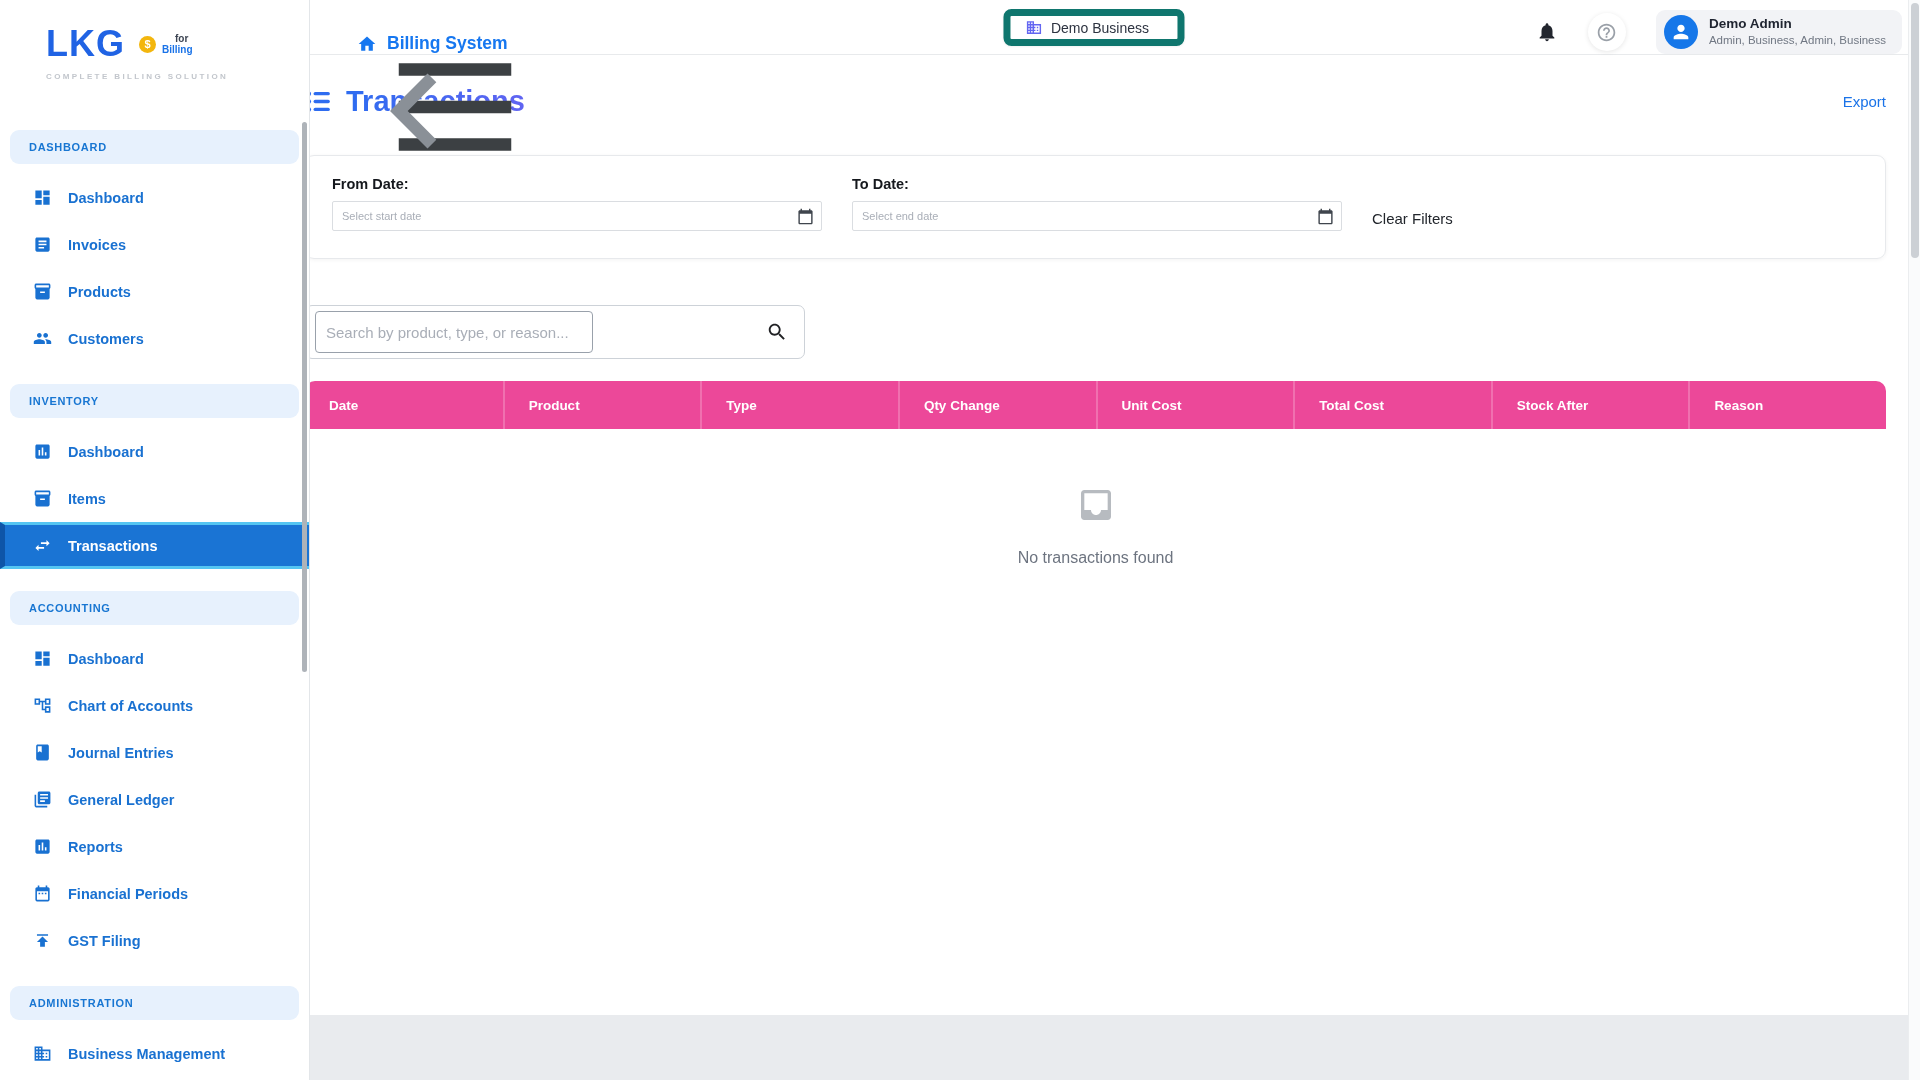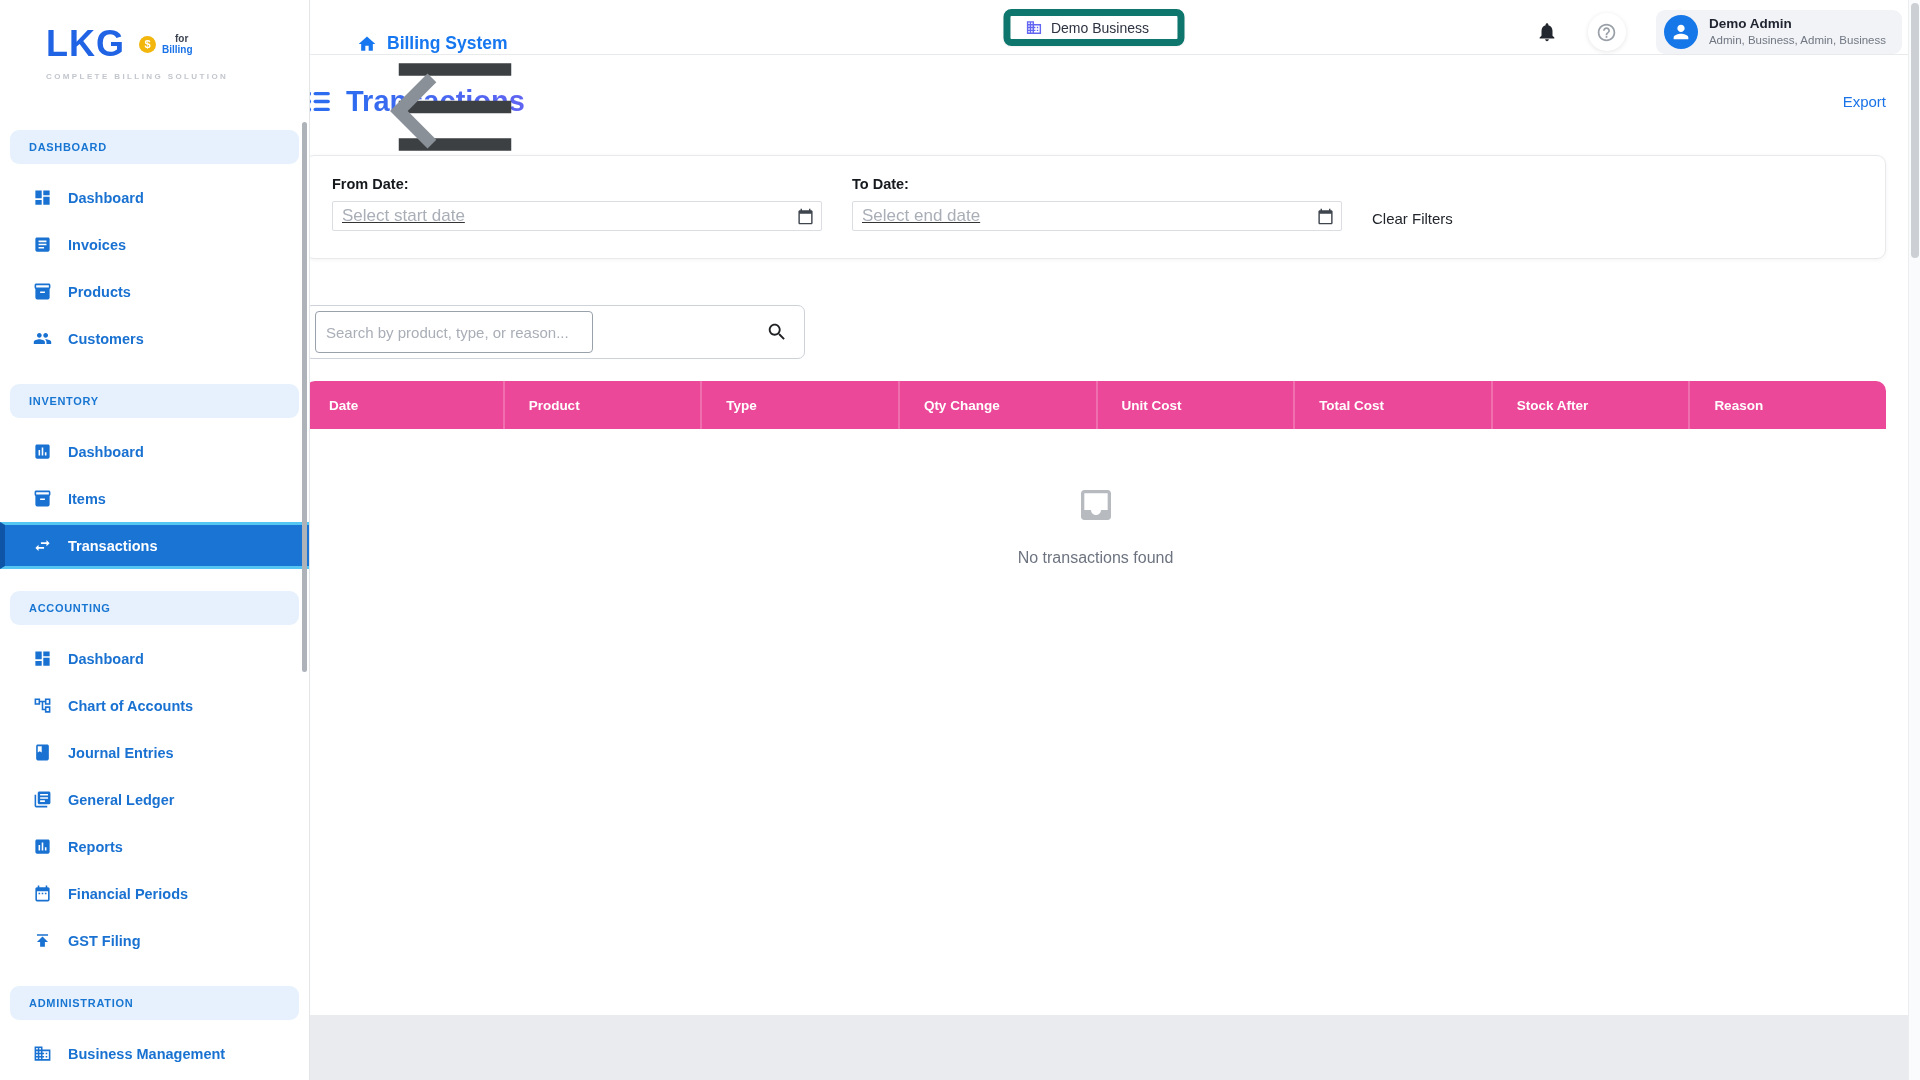--- a/index.html
+++ b/index.html
@@ -77,21 +77,21 @@
   .export-link { margin-left:auto; color:#1a73e8; font-size:15px; cursor:pointer; background:none;
                  border:none; font-family:inherit; }
 
   .filter-card { margin-top:32px; height:104px; border:1px solid #e7e9ec; border-radius:9px;
                  box-shadow:0 1px 4px rgba(0,0,0,.05); display:flex; align-items:flex-start;
                  padding:20px 26px; }
   .filter-col { width:490px; margin-right:30px; }
   .filter-label { font-size:14.5px; font-weight:700; color:#15181d; margin-bottom:9px; }
   .date-wrap { position:relative; }
   .date-input { width:100%; height:30px; border:1px solid #dadde1; border-radius:2px;
-                padding:0 20px 0 9px; font-size:17px; color:#333; font-family:inherit;text-decoration:underline; }
+                padding:0 20px 0 9px; font-size:11px; color:#333; font-family:inherit; }
   .date-input::placeholder, .search-input::placeholder { color:#a9aeb7; }
   .cal-btn { position:absolute; right:6px; top:5px; width:20px; height:20px; background:none;
              border:none; color:#3f454d; cursor:pointer; padding:1px; }
   .cal-btn .ic { width:17px; height:17px; }
   .clear-filters { margin-top:34px; font-size:15px; color:#22262c; cursor:pointer; white-space:nowrap;
                    background:none; border:none; font-family:inherit; }
 
   .search-bar { margin-top:46px; width:500px; height:54px; border:1px solid #cdd2d8; border-radius:7px;
                 display:flex; align-items:center; position:relative; }
   .search-input { margin-left:9px; width:278px; height:42px; border:1px solid #99a1ab; border-radius:4px;

